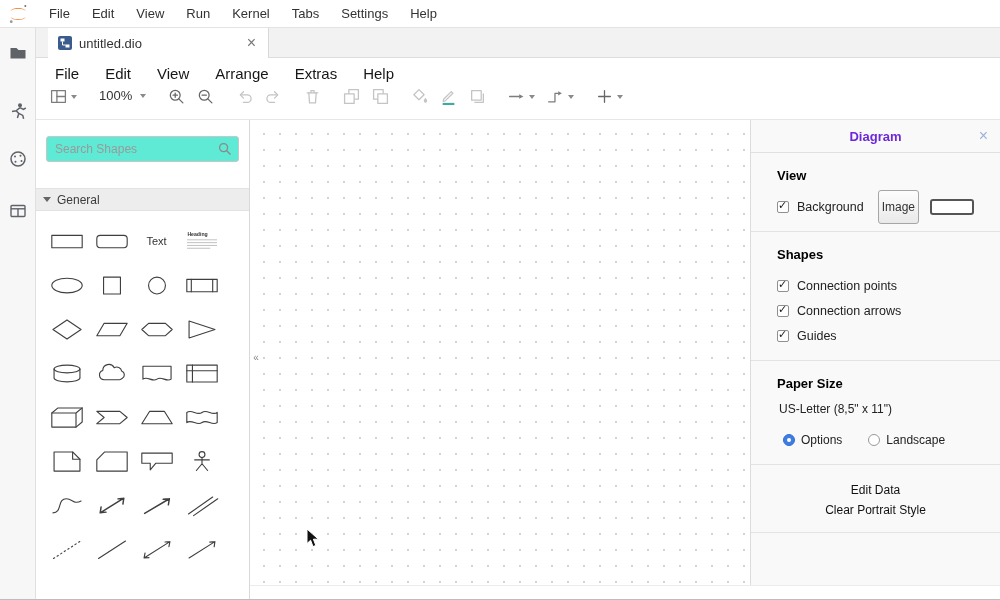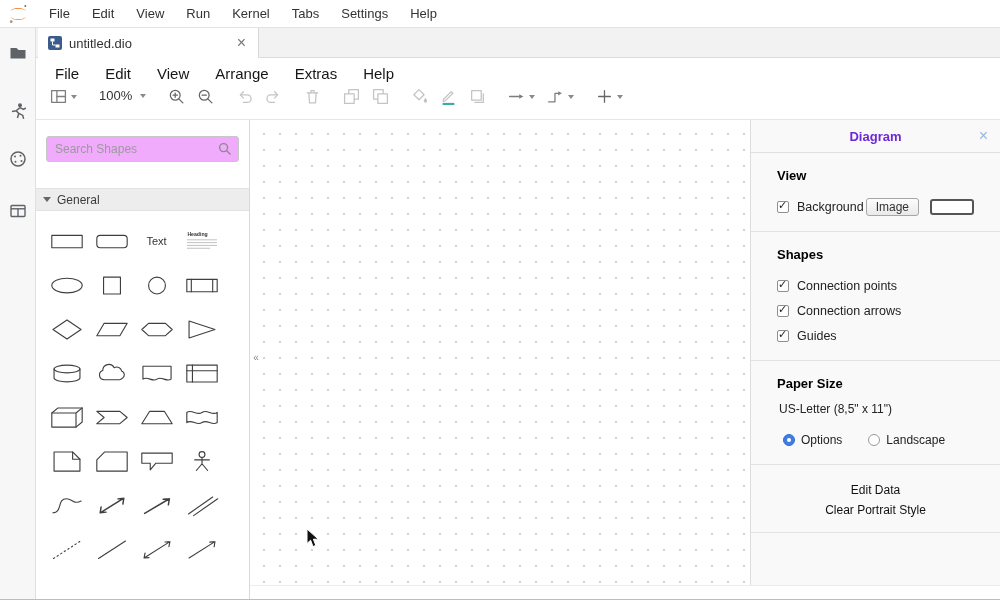--- a/index.html
+++ b/index.html
@@ -14,21 +14,21 @@
 
   
   .left-rail{position:absolute;left:0;top:28px;width:36px;height:572px;background:#f7f7f7;
              border-right:1px solid #e0e0e0;box-sizing:border-box;z-index:4;}
   .rail-icon{position:absolute;left:9px;width:18px;height:18px;color:#5f6368;}
   .rail-icon svg{width:18px;height:18px;stroke:currentColor;fill:none;stroke-width:1.4;}
 
   
   .tabstrip{position:absolute;left:36px;top:28px;width:964px;height:30px;background:#f2f2f2;
             border-bottom:1px solid #ddd;box-sizing:border-box;z-index:3;}
-  .tab{position:absolute;left:2px;top:0;width:221px;height:30px;background:#fff;
+  .tab{position:absolute;left:12px;top:0;width:221px;height:30px;background:#fff;
        border-right:1px solid #d8d8d8;display:flex;align-items:center;padding:0 10px;box-sizing:border-box;}
   .tab-label{font-size:13px;color:#333;margin-left:7px;flex:1;}
   .tab-close{color:#777;font-size:16px;line-height:1;padding:0 2px;}
 
   
   .drawio{position:absolute;left:36px;top:58px;width:964px;height:542px;background:#fff;}
   .dio-menubar{position:absolute;left:0;top:0;width:100%;height:30px;display:flex;align-items:center;
                padding-left:6px;box-sizing:border-box;}
   .dio-menu{font-size:15px;color:#161616;padding:0 13px;}
 
@@ -44,21 +44,21 @@
   .mid{color:#7d7d7d;}
   .zoom-label{font-size:13px;color:#333;margin-right:4px;}
   .caret{width:0;height:0;border-left:3.5px solid transparent;border-right:3.5px solid transparent;
          border-top:4px solid #8a8a8a;margin-left:4px;}
 
   
   .palette{position:absolute;left:0;top:62px;width:214px;bottom:0;background:#fff;
            border-right:1px solid #d9d9d9;box-sizing:border-box;}
   .searchbox{position:relative;margin:16px 10px 26px 10px;}
   .searchbox input{width:100%;height:26px;border:1px solid #c7c7c7;border-radius:3px;box-sizing:border-box;
-                   padding:0 26px 0 8px;font-size:12px;color:#555;font-family:inherit;outline:none;background:#f0abfc;}
+                   padding:0 26px 0 8px;font-size:12px;color:#555;font-family:inherit;outline:none;background:#5eead4;}
   .searchbox input::placeholder{color:#9a9a9a;}
   .search-icon{position:absolute;right:7px;top:6px;width:14px;height:14px;color:#8a8a8a;}
   .search-icon svg{width:14px;height:14px;stroke:currentColor;fill:none;stroke-width:1.3;}
   .section-header{height:23px;background:#ededed;border-top:1px solid #e2e2e2;border-bottom:1px solid #e2e2e2;
                   display:flex;align-items:center;font-size:12px;color:#3c3c3c;padding-left:7px;box-sizing:border-box;}
   .tri{width:0;height:0;border-left:4px solid transparent;border-right:4px solid transparent;
        border-top:5px solid #666;margin-right:6px;}
   .shape-grid{display:grid;grid-template-columns:repeat(4,45px);grid-auto-rows:44px;padding:8px 0 0 8px;}
   .shape-cell{display:flex;align-items:center;justify-content:center;}
   .shape-svg{width:36px;height:25px;stroke:#3f3f3f;fill:none;stroke-width:1;stroke-linecap:round;stroke-linejoin:round;}
@@ -84,21 +84,21 @@
   .cb{width:12px;height:12px;border:1px solid #8f8f8f;border-radius:2px;background:#fff;margin-right:8px;
       position:relative;box-sizing:border-box;flex:0 0 auto;}
   .cb.checked::after{content:"✓";position:absolute;left:0;top:-3px;font-size:11px;color:#1a1a1a;}
   .fp-size{position:absolute;right:88px;font-size:12px;color:#222;}
   .spinner{position:absolute;right:72px;display:flex;flex-direction:column;align-items:center;}
   .spin-up{width:0;height:0;border-left:3px solid transparent;border-right:3px solid transparent;
            border-bottom:4px solid #555;margin-bottom:2px;}
   .spin-down{width:0;height:0;border-left:3px solid transparent;border-right:3px solid transparent;
              border-top:4px solid #555;}
   .swatch{position:absolute;right:26px;width:40px;height:12px;background:#fff;border:2px solid #555;border-radius:3px;}
-  .img-btn{position:absolute;right:81px;height:18px;padding:0 9px;background:linear-gradient(#fdfdfd,#e9e9e9);
+  .img-btn{position:absolute;right:81px;height:34px;padding:0 3px;background:linear-gradient(#fdfdfd,#e9e9e9);
            border:1px solid #a6a6a6;border-radius:3px;font-size:12px;color:#333;display:flex;align-items:center;box-sizing:border-box;}
   .paper-size-text{padding-left:28px;font-size:12px;margin-bottom:12px;}
   .radio-row{display:flex;align-items:center;padding-left:32px;height:24px;}
   .radio{width:12px;height:12px;border-radius:50%;border:1px solid #9a9a9a;background:#fff;margin-right:6px;
          box-sizing:border-box;position:relative;flex:0 0 auto;}
   .radio.selected{background:#3f7de0;border-color:#2f6fd6;}
   .radio.selected::after{content:"";position:absolute;left:3px;top:3px;width:4px;height:4px;border-radius:50%;background:#fff;}
   .radio-label{font-size:12px;color:#222;margin-right:26px;}
   .fp-action{height:20px;display:flex;justify-content:center;align-items:center;font-size:12px;color:#111;}
 

